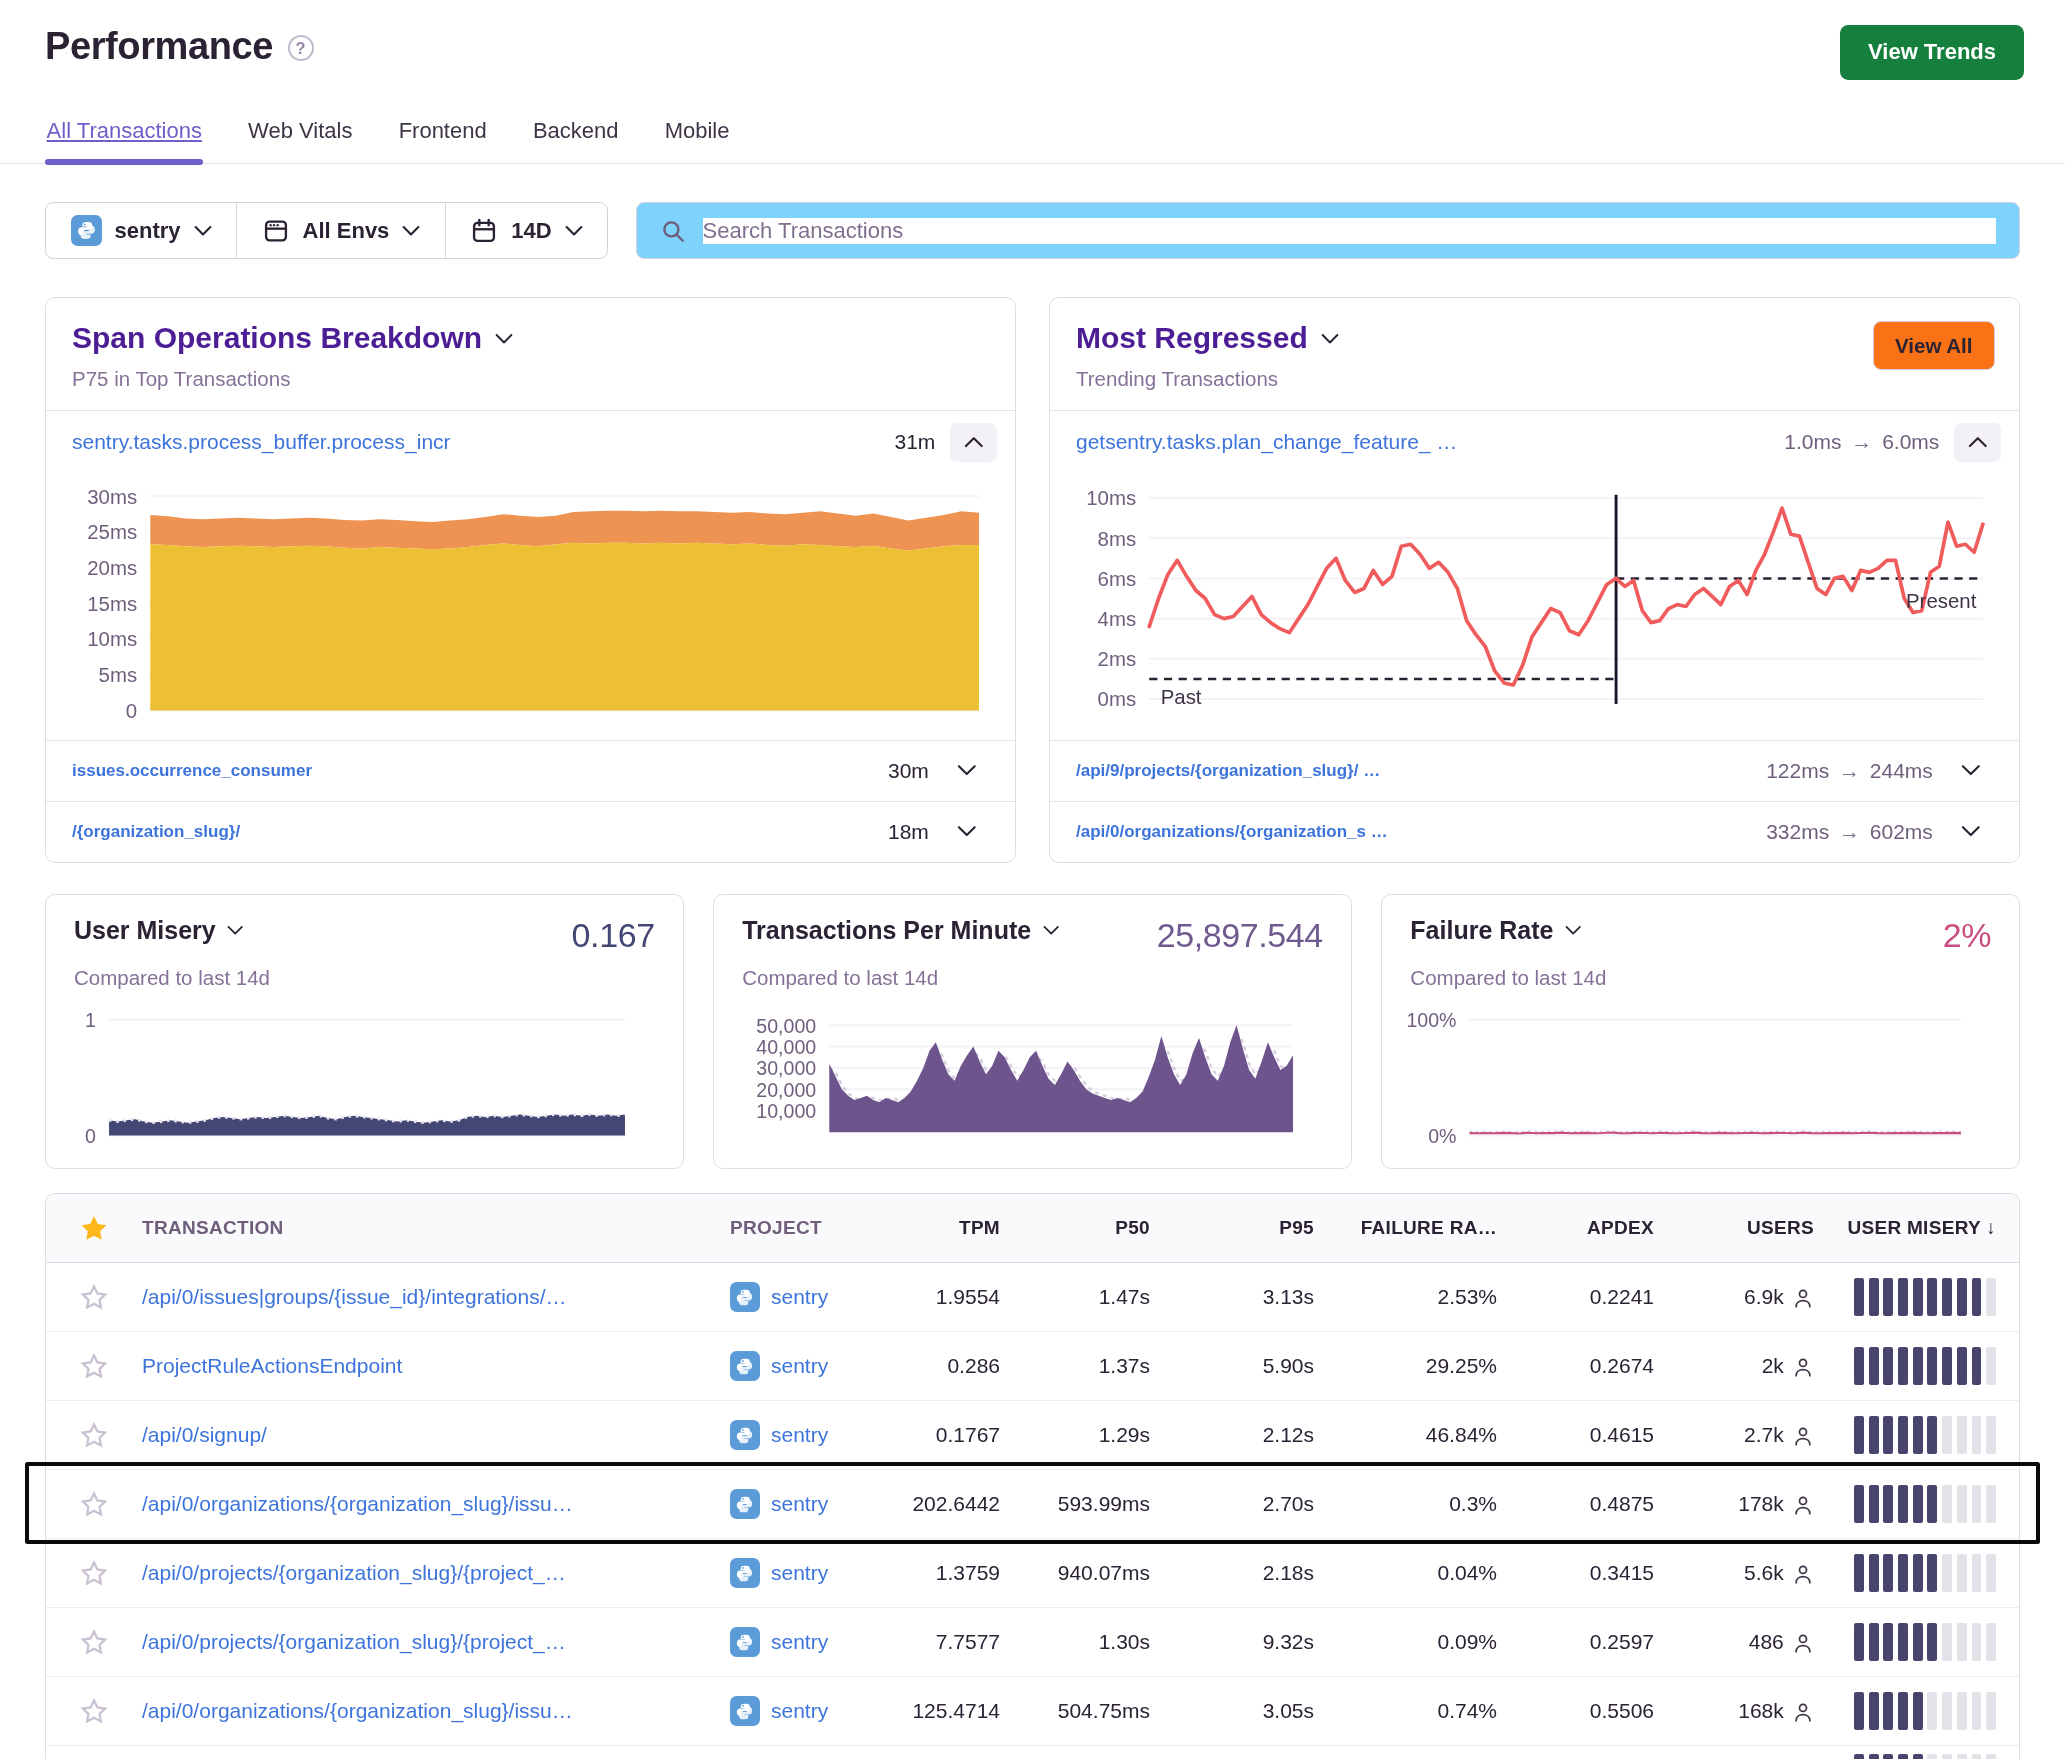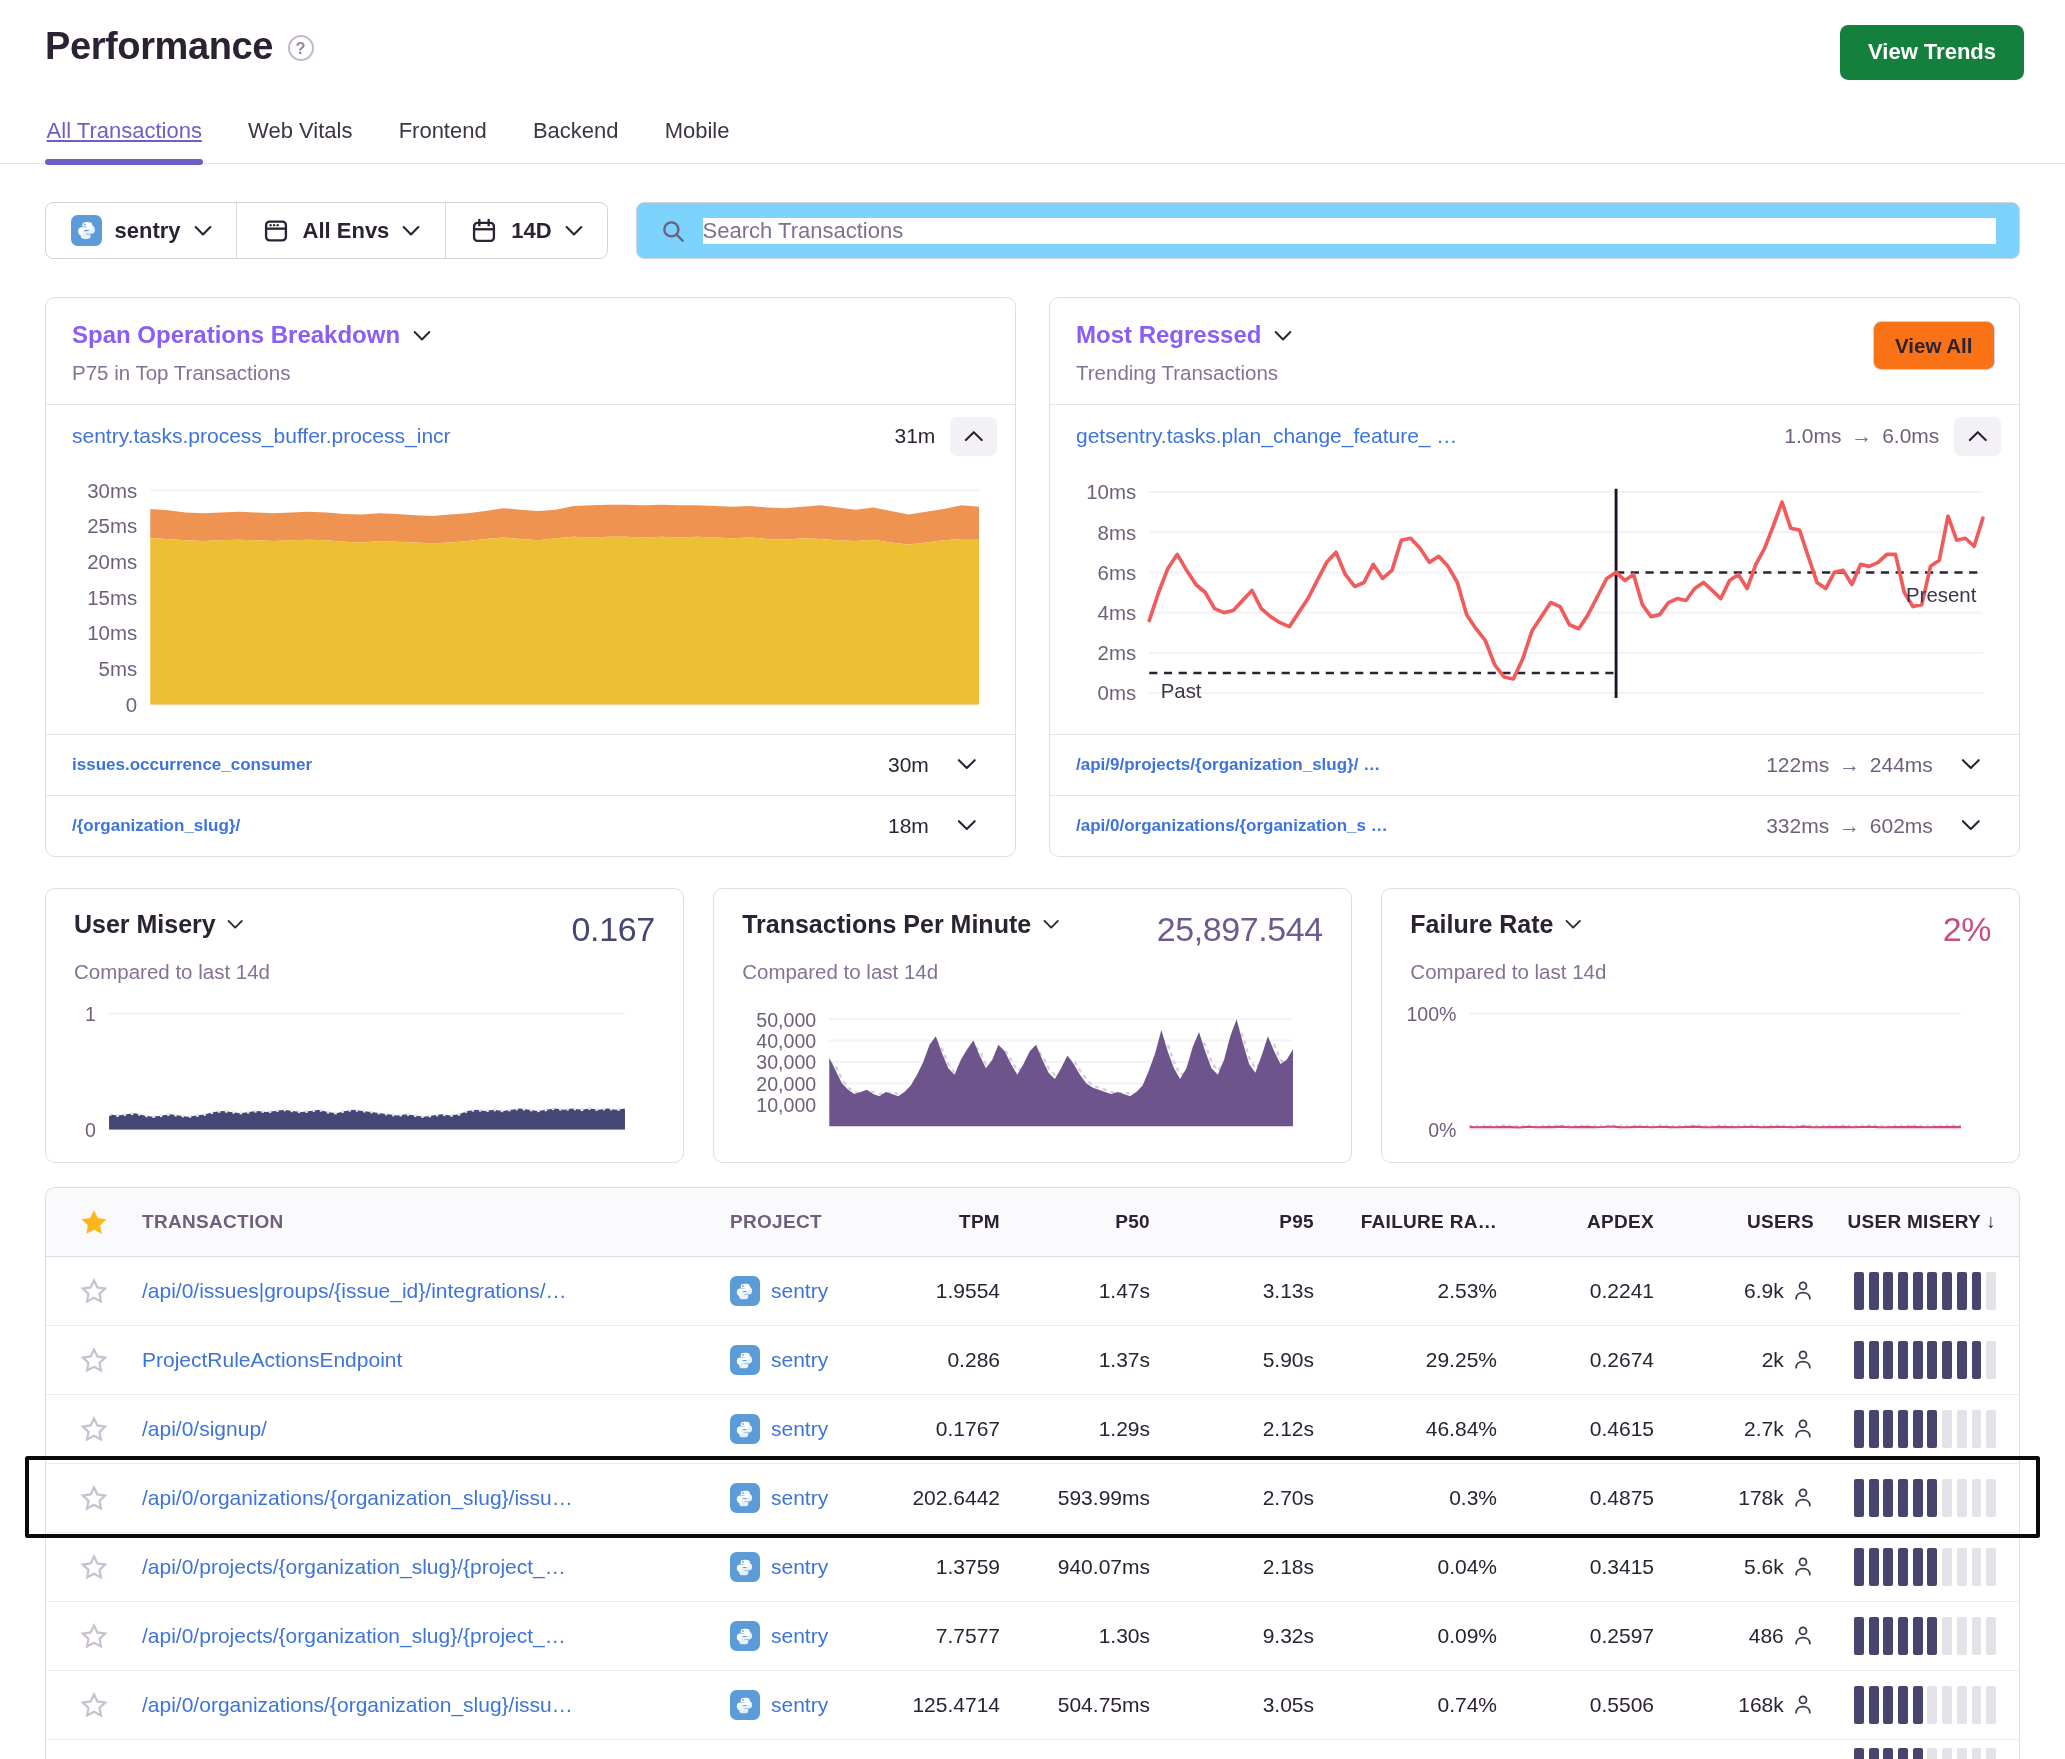--- a/index.html
+++ b/index.html
@@ -32,21 +32,21 @@
   .search { flex:1; display:flex; align-items:center; gap:16.4px; border:1.2px solid #D6D0DE; border-radius:8.2px;
     height:57px; padding:0 23px; background:#7dd3fc; }
   .search input { border:none; outline:none; flex:1; font-size:22px; color:#2B2233; font-family:inherit; }
   .search input::placeholder { color:#80708F; }
 
   
   .cards-row { display:flex; gap:33px; margin:38px 45px 0; }
   .card { flex:1; border:1.2px solid #E0DCE5; border-radius:9.8px; background:#fff; overflow:hidden; }
   .card-head { display:flex; justify-content:space-between; align-items:flex-start; padding:23px 24.5px 19.6px 26px; }
   .card-title-row { display:flex; align-items:center; gap:13px; cursor:pointer; }
-  .card-title { font-size:24px; font-weight:700; color:#8b5cf6; }
+  .card-title { font-size:30px; font-weight:700; color:#4c1d95; }
   .subtitle { margin-top:11.5px; font-size:20.5px; color:#857197; }
   .btn-secondary { border:1.2px solid #D6D0DE; background:#f97316; border-radius:8.2px; padding:11.5px 21px;
     font-size:20.5px; font-weight:700; color:#2B2233; cursor:pointer; }
   .expand-row { display:flex; align-items:center; border-top:1.2px solid #E7E1EC; padding:11.5px 18px 11.5px 26px; }
   .expand-row .link { font-size:21px; white-space:nowrap; overflow:hidden; max-width:62%; }
   .row-val { margin-left:auto; font-size:21px; color:#2B2233; display:flex; align-items:center; gap:9.8px; white-space:nowrap; }
   .row-val.gray { color:#6F5F7D; }
   .arrow { color:#80708F; font-size:21px; }
   .chev-btn { width:47px; height:39px; border-radius:6.5px; background:#F3F1F6; border:none; margin-left:14.7px;
     display:flex; align-items:center; justify-content:center; cursor:pointer; flex:none; }
@@ -70,21 +70,21 @@
     border-radius:9.8px 9.8px 0 0; background:#fff; }
   .grid-cols { display:grid; grid-template-columns:96px minmax(0,1fr) 164px 106px 150px 164px 183px 157px 160px 205px; }
   .thead { height:69px; align-items:center; background:#FAF9FB; border-bottom:1.2px solid #E0DCE5;
     border-radius:9.8px 9.8px 0 0; color:#6F5F7D; font-size:19px; font-weight:700; letter-spacing:0.3px; }
   .th { cursor:pointer; }
   .trow { height:69px; align-items:center; border-bottom:1.2px solid #EFEBF3; font-size:21px; background:#fff; }
   .cell-c { display:flex; justify-content:center; }
   .c-tx { padding-right:19.6px; white-space:nowrap; overflow:hidden; }
   .c-proj { display:flex; align-items:center; gap:11.5px; }
   .num { text-align:right; font-variant-numeric:tabular-nums; color:#2B2233; }
-  .c-users { display:flex; justify-content:flex-end; align-items:flex-start; gap:8.2px; }
+  .c-users { display:flex; justify-content:flex-end; align-items:flex-end; gap:8.2px; }
   .c-misery { display:flex; justify-content:flex-end; padding-right:23px; }
   .bars { display:flex; gap:4.9px; }
   .bar { width:9.8px; height:38px; border-radius:2px; }
   .bar.dark { background:#47446E; } .bar.light { background:#E4E1E9; }
   .trow.partial { border-bottom:none; align-items:flex-start; height:74px; }
   .trow.partial .bars { margin-top:8.2px; }
   .sel-outline { position:absolute; left:-21px; right:-21px; top:268px; height:82px;
     border:4.1px solid #0A0A0A; border-radius:2.5px; pointer-events:none; z-index:5; }
 
   .py-badge { width:31px; height:31px; border-radius:6.5px; background:#5B9BD8; flex:none;

